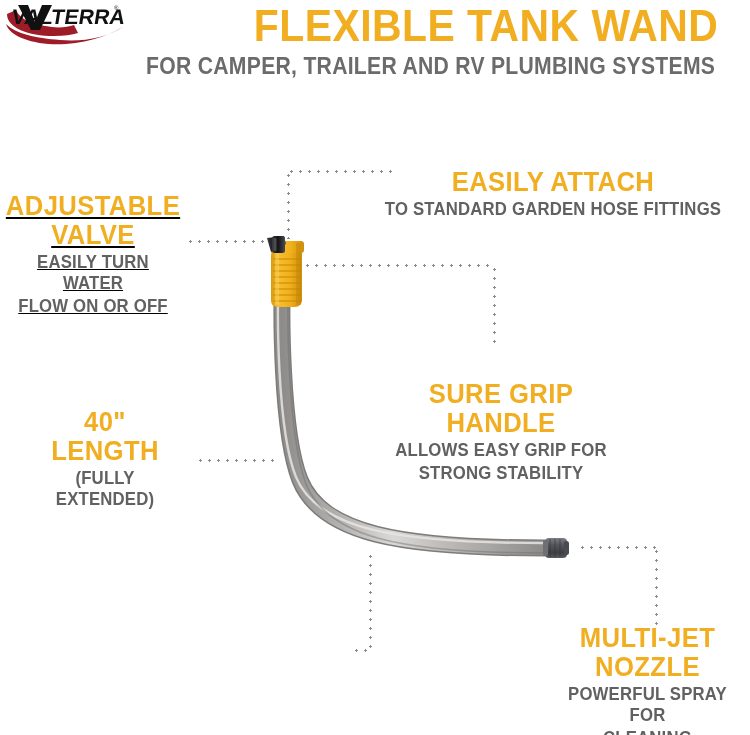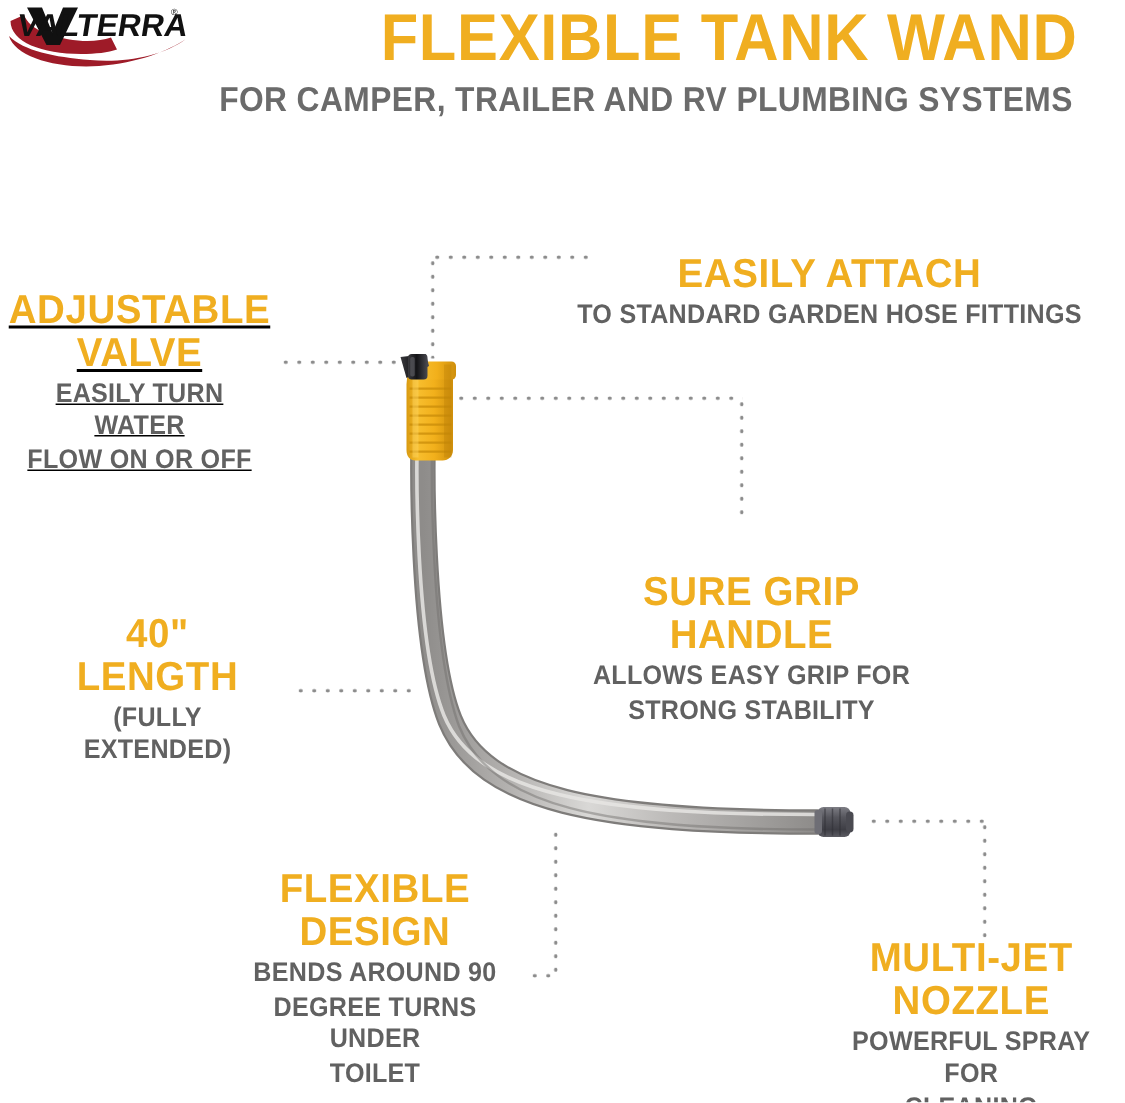--- a/index.html
+++ b/index.html
@@ -258,27 +258,20 @@
     <div class="body">ALLOWS EASY GRIP FOR</div>
     <div class="body">STRONG STABILITY</div>
   </div>
 
   <div class="callout ta-center" style="left:20px; top:408px; width:170px;">
     <div class="head">40"</div>
     <div class="head">LENGTH</div>
     <div class="body">(FULLY EXTENDED)</div>
   </div>
 
-  <div class="callout ta-center" style="left:145px; top:578px; width:210px;">
-    <div class="head">FLEXIBLE</div>
-    <div class="head">DESIGN</div>
-    <div class="body">BENDS AROUND 90</div>
-    <div class="body">DEGREE TURNS UNDER</div>
-    <div class="body">TOILET</div>
-  </div>
 
   <div class="callout ta-center" style="left:545px; top:624px; width:205px;">
     <div class="head">MULTI-JET</div>
     <div class="head">NOZZLE</div>
     <div class="body">POWERFUL SPRAY FOR</div>
     <div class="body">CLEANING</div>
   </div>
 
 </div>
 

